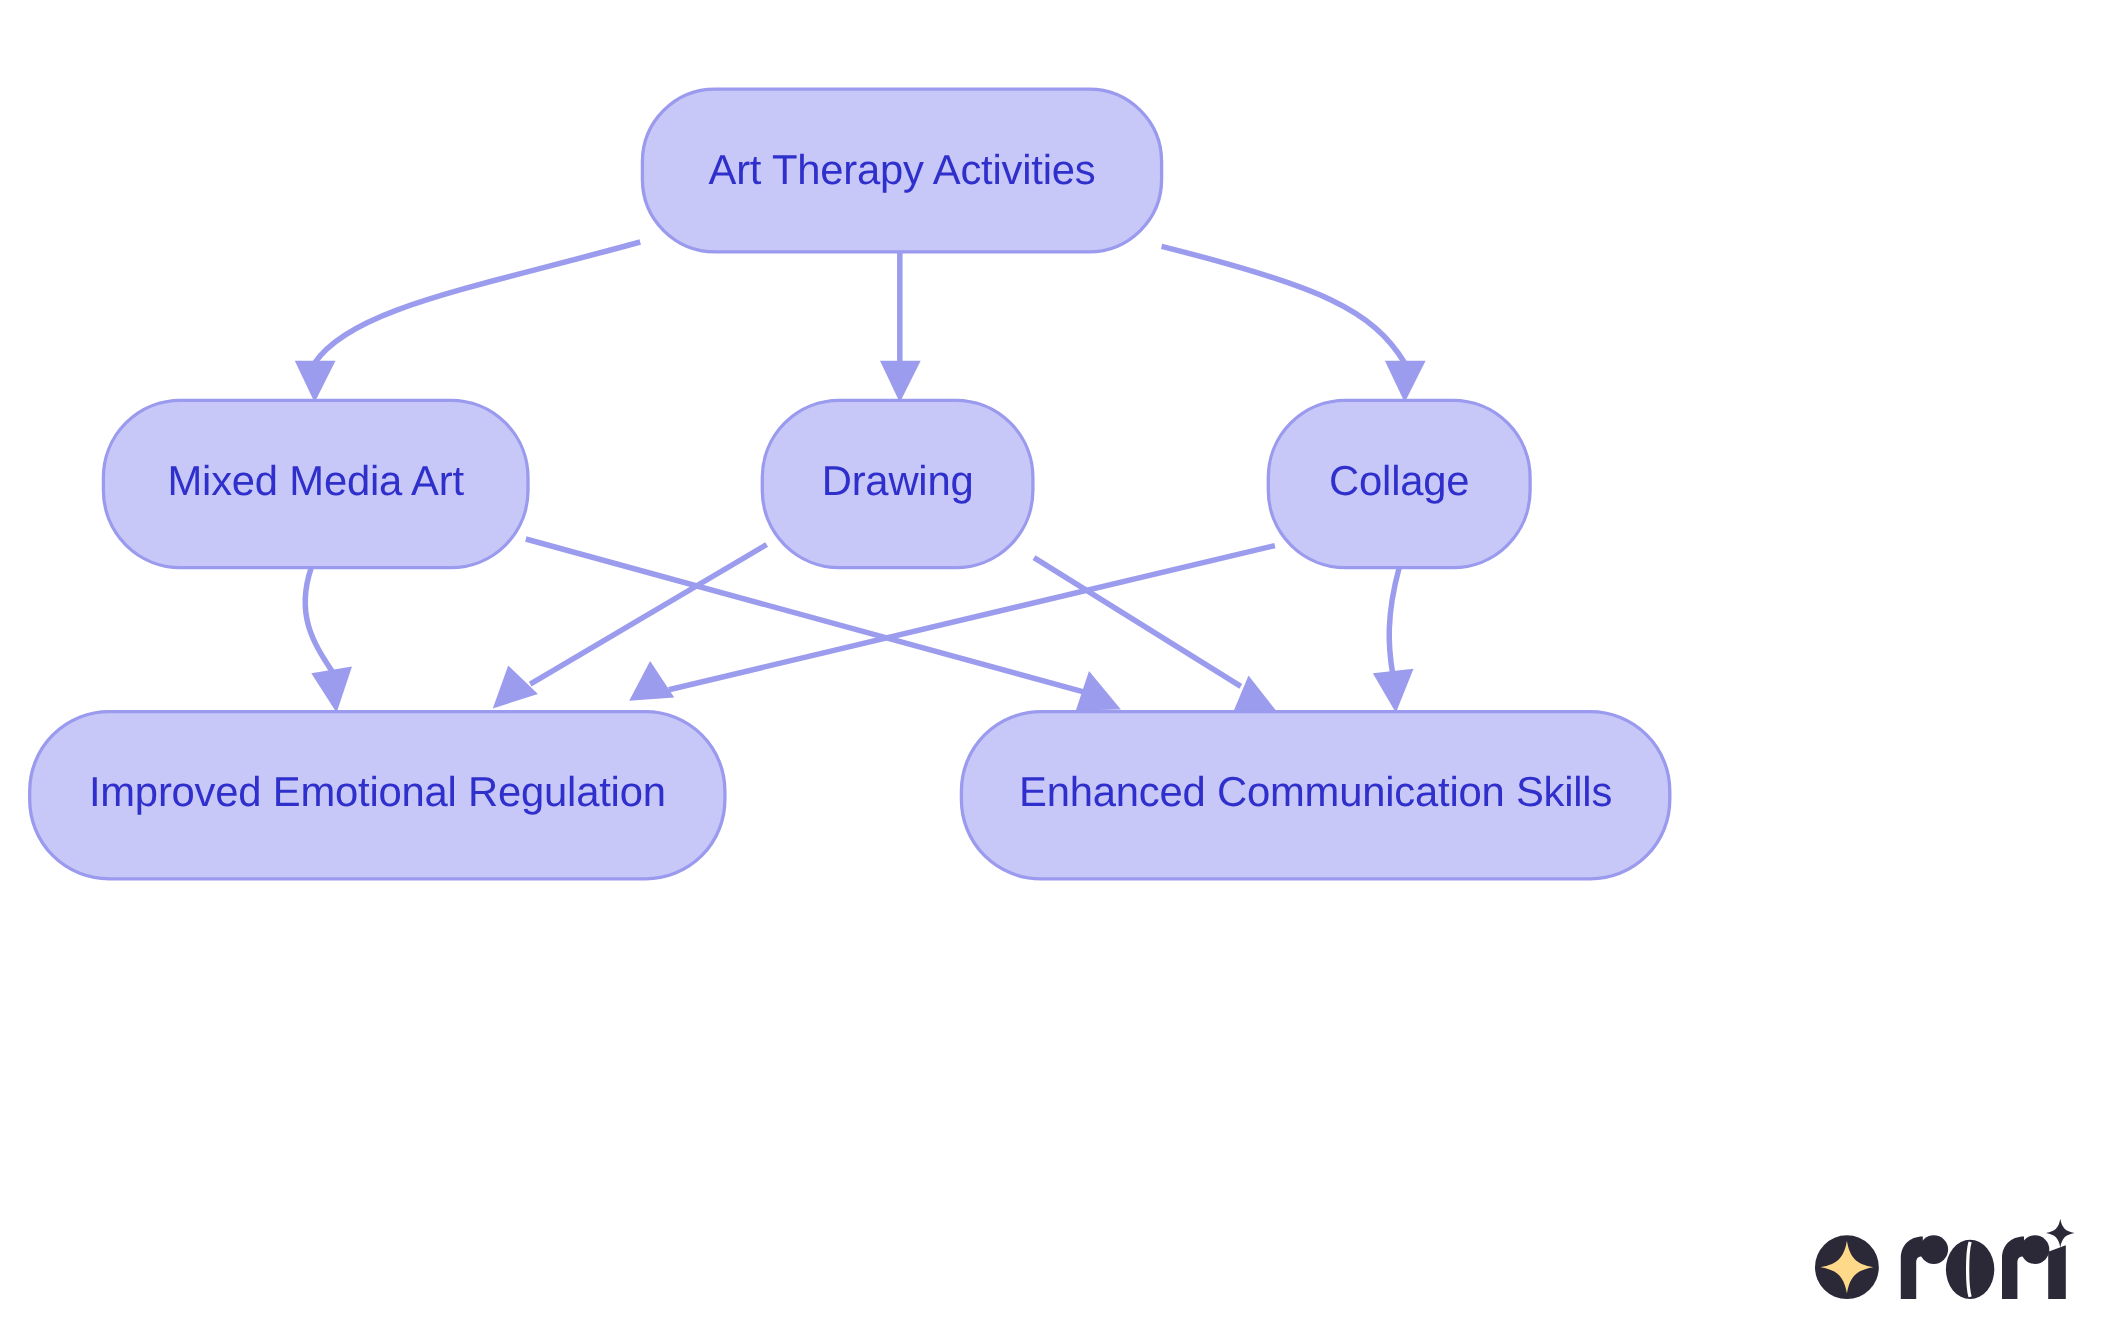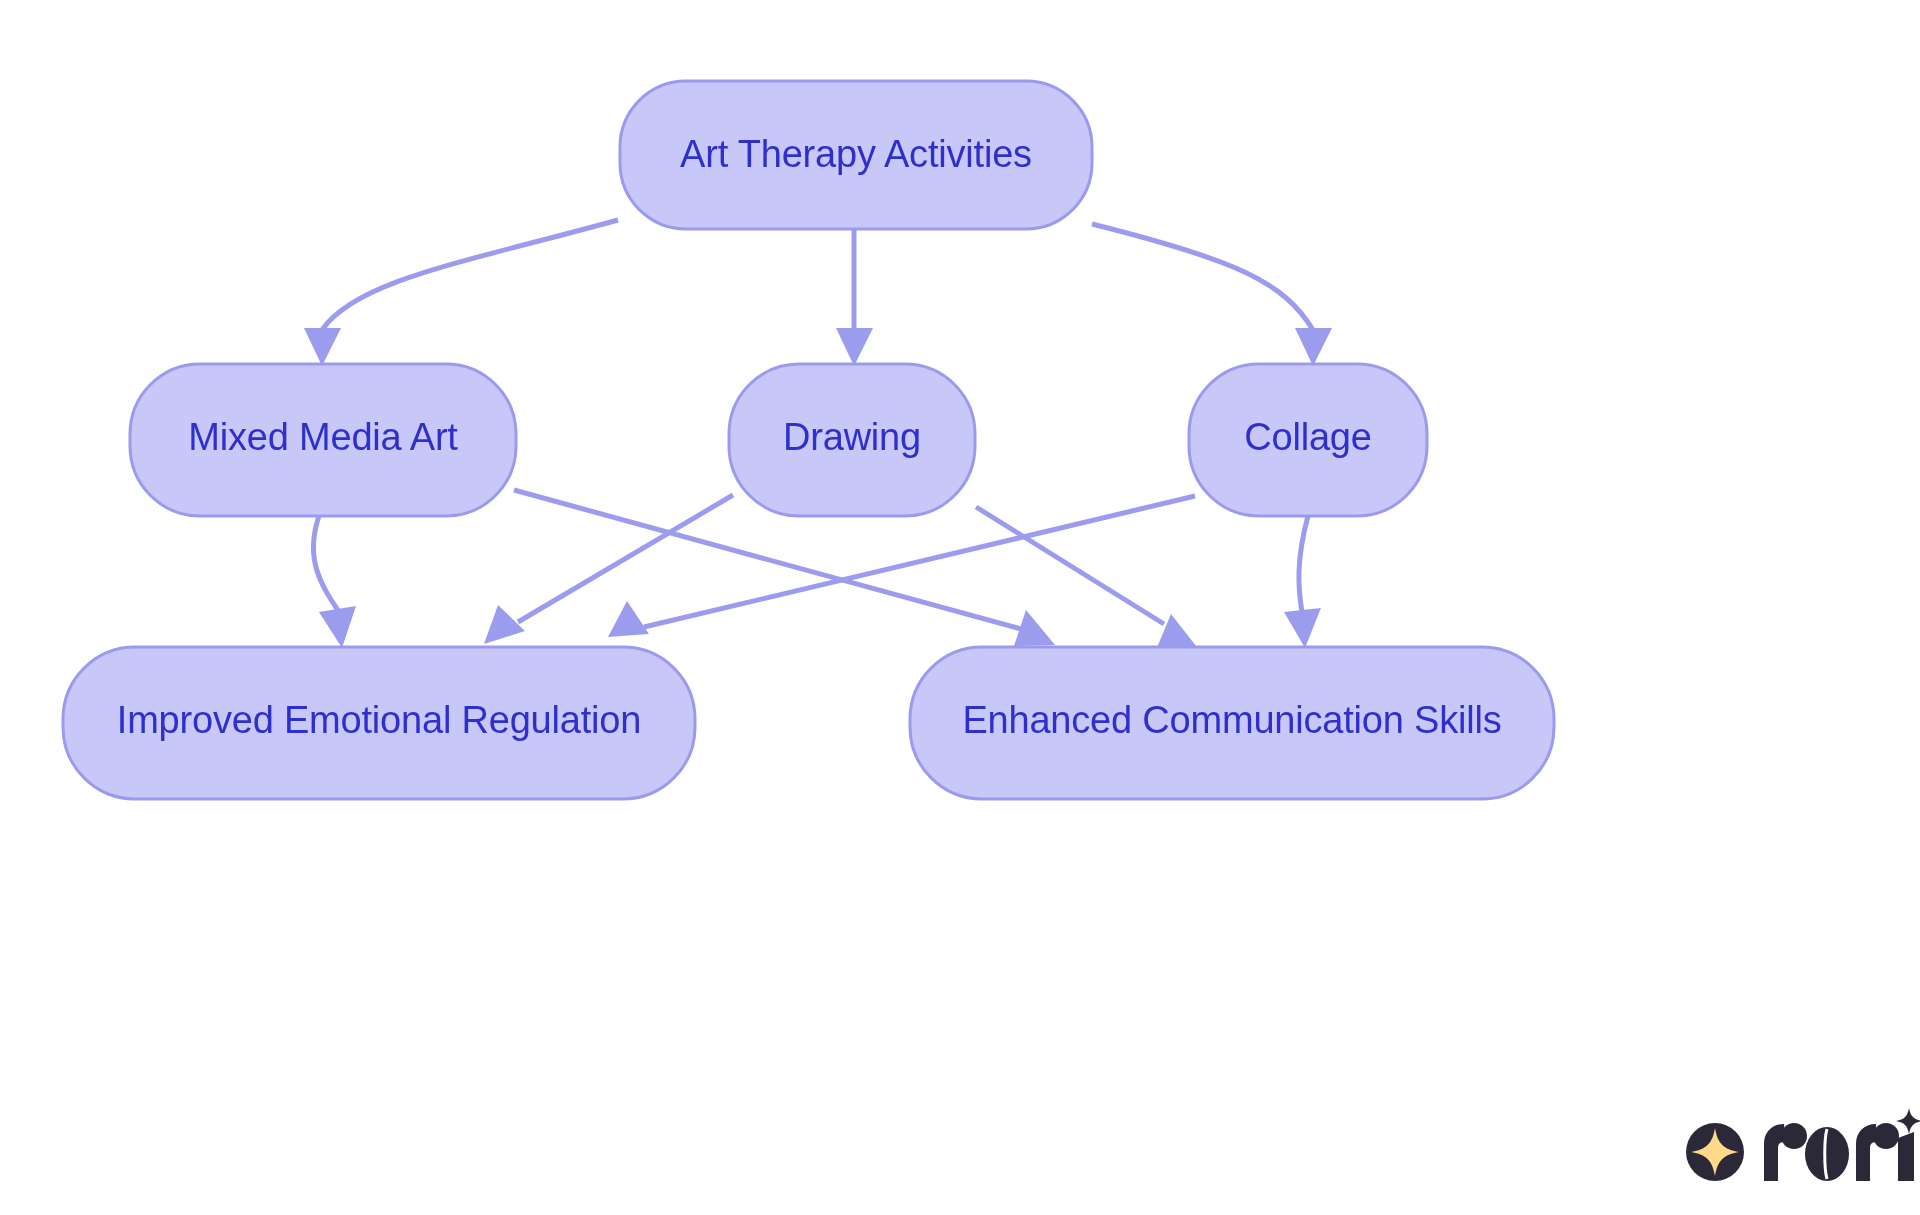--- a/index.html
+++ b/index.html
@@ -13,21 +13,20 @@
     height: 1215px;
     position: relative;
     overflow: hidden;
     font-family: "Liberation Sans", "DejaVu Sans", sans-serif;
   }
   #diagram-root {
     position: absolute;
     inset: 0;
     width: 1674px;
     height: 1215px;
-    margin-left: 36px;
   }
   #flow-svg {
     position: absolute;
     left: 0;
     top: 0;
     width: 1920px;
     height: 1215px;
     display: block;
   }
   .node-rect {

